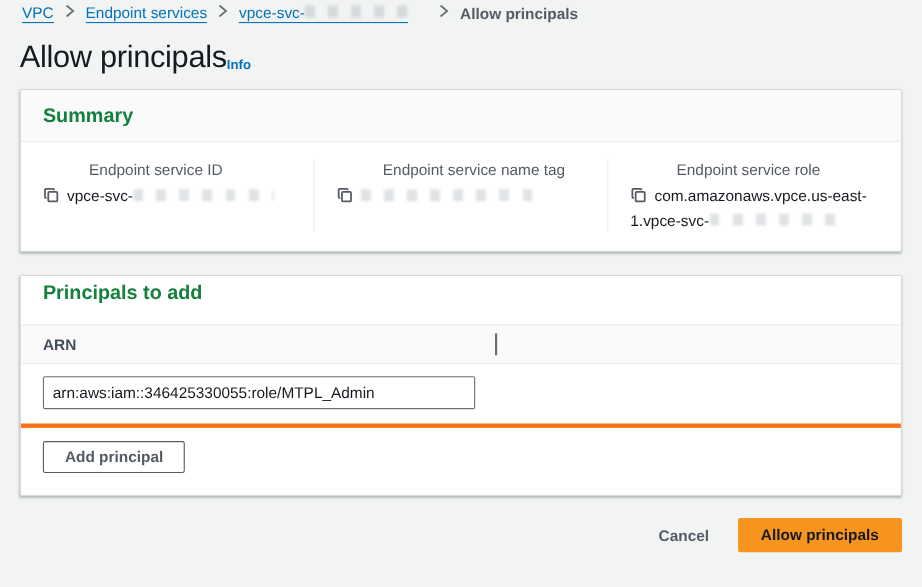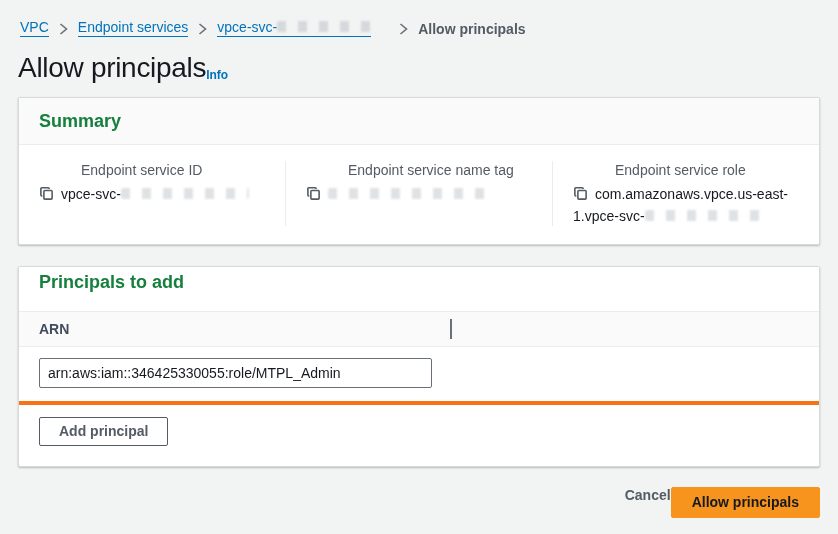--- a/index.html
+++ b/index.html
@@ -5,22 +5,22 @@
   * { margin:0; padding:0; box-sizing:border-box; }
   html, body {
     width:838px; height:534px;
     background:#f2f3f3;
     font-family:"Liberation Sans", sans-serif;
     color:#16191f;
     overflow:hidden;
   }
   
   .breadcrumb {
-    display:flex; align-items:center; gap:10px;
-    padding:20px 20px 0 20px;
+    display:flex; gap:10px;
+    padding:4px 20px 0 20px;
     font-size:14px;
   }
   .breadcrumb a {
     color:#0073bb; text-decoration:none; cursor:pointer;
     border-bottom:1px solid #0073bb; padding-bottom:1px;
     display:inline-block; line-height:15px;
   }
   .crumb-current { color:#545b64; font-weight:bold; }
   .sep svg { display:block; }
   
@@ -89,22 +89,22 @@
   .panel-footer { border-top:4px solid #f97316; padding:12px 20px 20px 20px; }
   .btn-secondary {
     display:inline-block; background:#fff;
     border:1px solid #545b64; border-radius:2px;
     padding:5px 19px; font-size:14px; font-weight:bold; color:#545b64;
     font-family:"Liberation Sans", sans-serif;
     cursor:pointer; line-height:17px;
   }
   
   .actions {
-    display:flex; justify-content:flex-end; 
-    margin:20px 18px 0 18px;
+    display:flex; justify-content:flex-end; align-items:center;
+    gap:26px; margin:20px 18px 0 18px;
   }
   .link-cancel { font-size:14px; font-weight:bold; color:#545b64; text-decoration:none; cursor:pointer; }
   .btn-primary {
     background:#f7941d; border:1px solid #f7941d; border-radius:2px;
     padding:6px 20px; font-size:14px; font-weight:bold; color:#16191f;
     font-family:"Liberation Sans", sans-serif;
     cursor:pointer; line-height:17px;
   }
 </style>
 </head>

